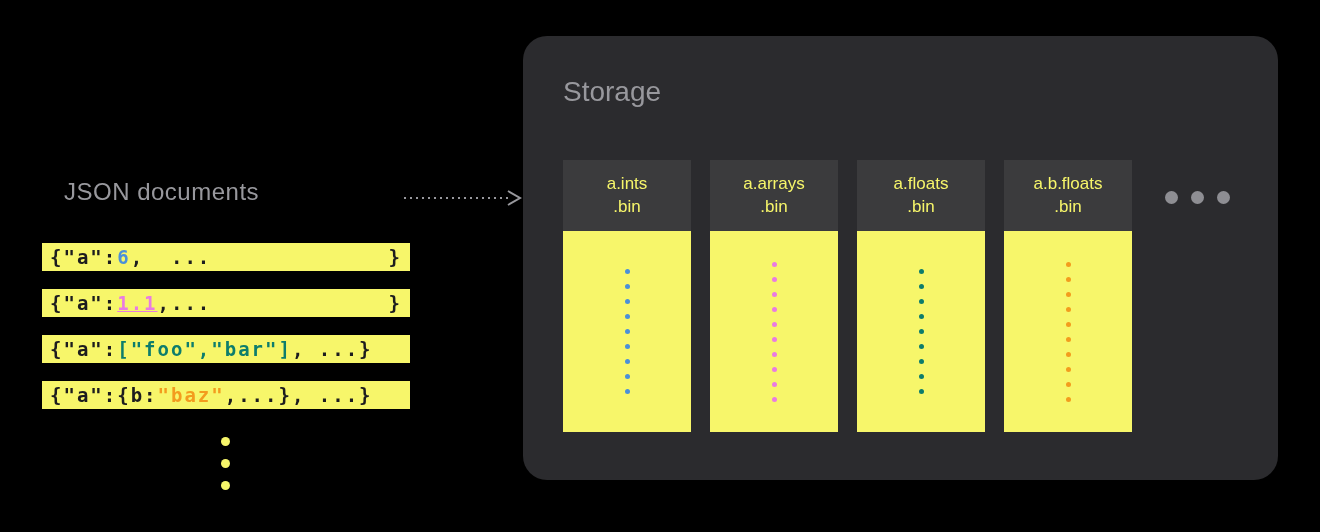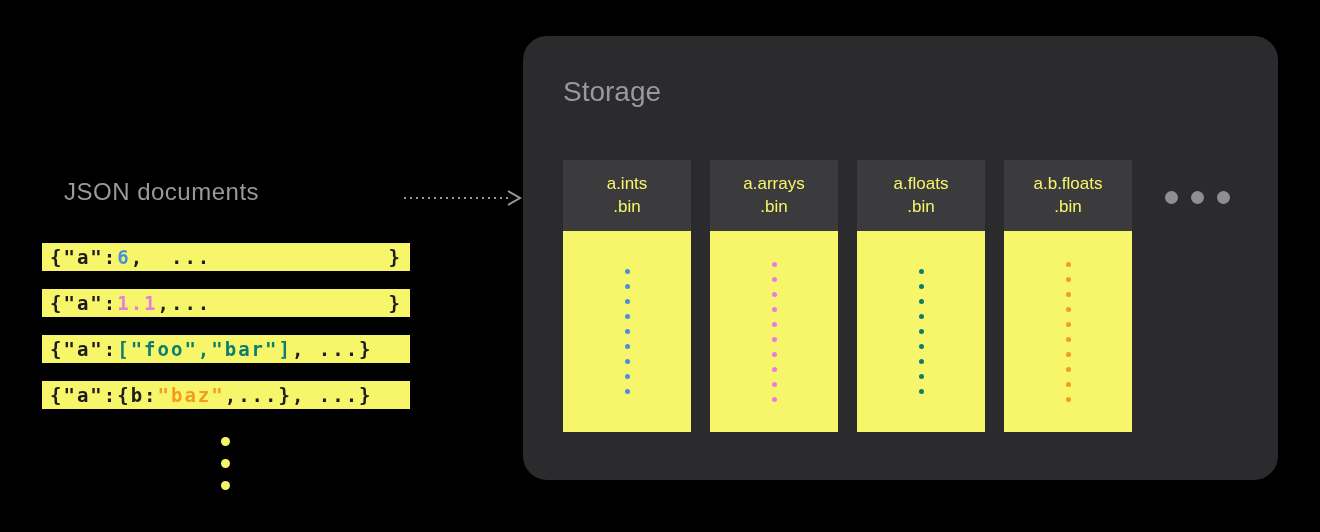--- a/index.html
+++ b/index.html
@@ -80,21 +80,21 @@
 
   <div class="label-json">JSON documents</div>
 
   <svg class="arrow" width="122" height="18" viewBox="0 0 122 18">
     <line x1="2" y1="9" x2="106" y2="9" stroke="#98989d" stroke-width="2" stroke-dasharray="2 4"></line>
     <polyline points="106,2 118,9 106,16" fill="none" stroke="#98989d" stroke-width="2"></polyline>
   </svg>
 
   <div class="rows">
       <div class="json-row"><span class="row-main"><span style="color: rgb(28, 28, 30);">{"a":</span><span style="color: rgb(74, 144, 217);">6</span><span style="color: rgb(28, 28, 30);">,  ...</span></span><span class="row-tail">}</span></div>
-      <div class="json-row"><span class="row-main"><span style="color: rgb(28, 28, 30);">{"a":</span><span style="color: rgb(233, 124, 225);">1.1</span><span style="color: rgb(28, 28, 30);">,...</span></span><span class="row-tail">}</span></div>
+      <div class="json-row"><span class="row-main"><span style="color: rgb(28, 28, 30);">{"a":</span><span style="color: rgb(233, 124, 225); text-decoration: underline;">1.1</span><span style="color: rgb(28, 28, 30);">,...</span></span><span class="row-tail">}</span></div>
       <div class="json-row"><span class="row-main"><span style="color: rgb(28, 28, 30);">{"a":</span><span style="color: rgb(13, 125, 108);">["foo","bar"]</span><span style="color: rgb(28, 28, 30);">, ...}</span></span><span class="row-tail"></span></div>
       <div class="json-row"><span class="row-main"><span style="color: rgb(28, 28, 30);">{"a":{b:</span><span style="color: rgb(243, 156, 29);">"baz"</span><span style="color: rgb(28, 28, 30);">,...}, ...}</span></span><span class="row-tail"></span></div>
     </div>
 
   <div class="v-ellipsis">
       <span class="edot" style="background: rgb(247, 246, 106);"></span>
       <span class="edot" style="background: rgb(247, 246, 106);"></span>
       <span class="edot" style="background: rgb(247, 246, 106);"></span>
     </div>
 

